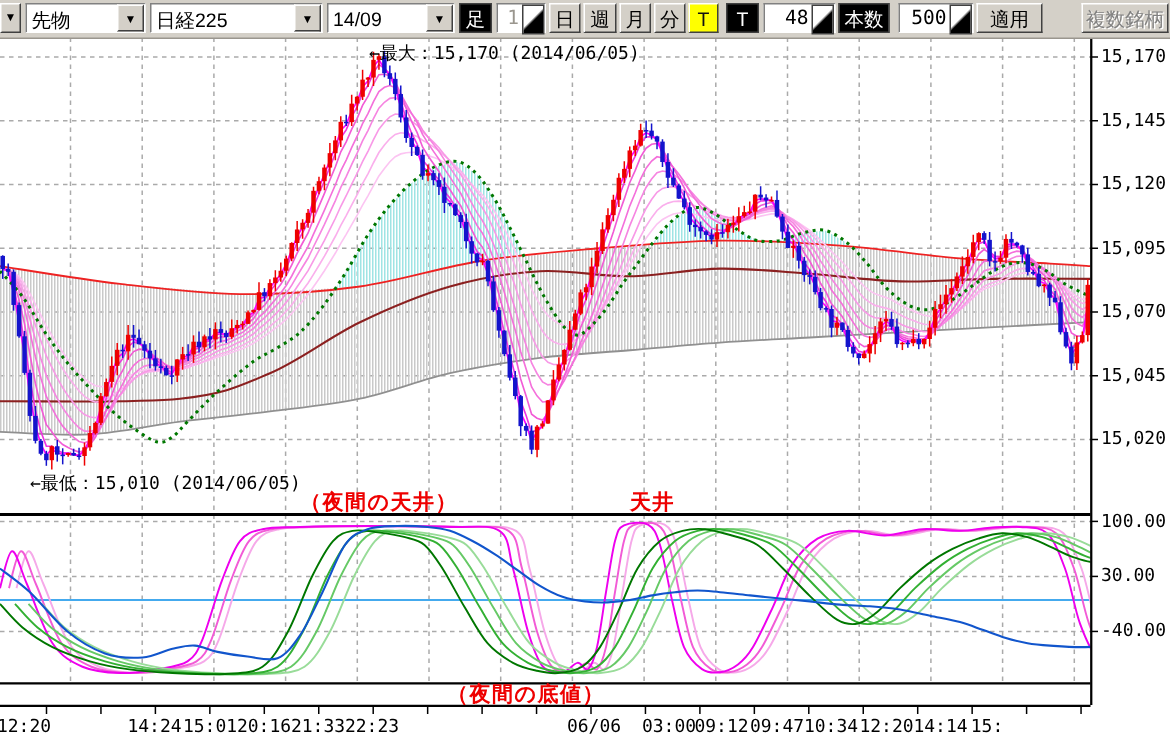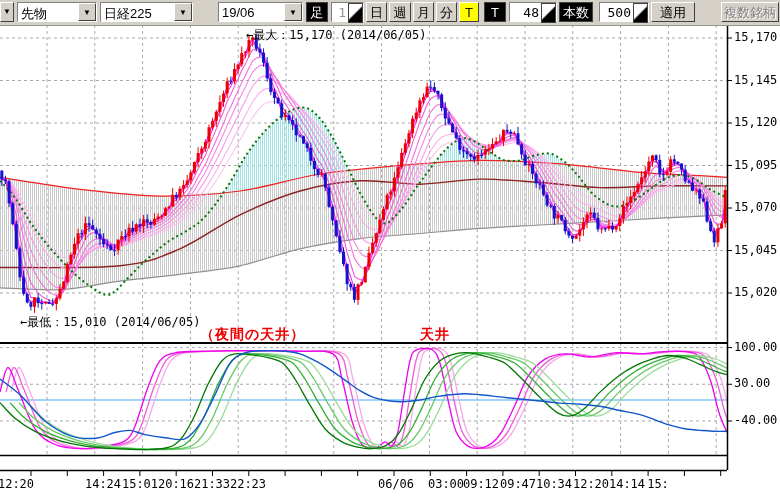--- a/index.html
+++ b/index.html
@@ -570,26 +570,26 @@
     </svg>
 
   <div id="toolbar">
     <div class="tb-item raised btn" style="left:0;width:14px;">
       <span style="font-size:8px;">▼</span>
     </div>
     <div class="tb-item sunken combo" style="left:17px;width:80px;">
       <span class="txt">先物</span>
       <span class="arrow raised">▼</span>
     </div>
-    <div class="tb-item sunken combo" style="left:100px;width:93px;">
+    <div class="tb-item sunken combo" style="left:100px;width:115px;">
       <span class="txt">日経225</span>
       <span class="arrow raised">▼</span>
     </div>
     <div class="tb-item sunken combo" style="left:218px;width:85px;">
-      <span class="txt">19/06</span>
+      <span class="txt">14/09</span>
       <span class="arrow raised">▼</span>
     </div>
     <div class="tb-item btn btn-black" style="left:306px;width:22px;">足</div>
     <div class="tb-item sunken spinbox disabled" style="left:331px;width:33px;">
       <span class="val">1</span>
       <span class="spin-icon"></span>
     </div>
     <div class="tb-item raised btn" style="left:366px;width:21px;">日</div>
     <div class="tb-item raised btn" style="left:389px;width:22px;">週</div>
     <div class="tb-item raised btn" style="left:413px;width:21px;">月</div>
@@ -606,20 +606,21 @@
       <span class="spin-icon"></span>
     </div>
     <div class="tb-item raised btn" style="left:651px;width:44px;">適用</div>
     <div class="tb-item raised btn btn-disabled" style="left:721px;width:58px;">複数銘柄</div>
   </div>
 
   <div class="anno anno-black mono" style="left:246px;top:27px;">←最大：15,170 (2014/06/05)</div>
   <div class="anno anno-black mono" style="left:20px;top:314px;">←最低：15,010 (2014/06/05)</div>
   <div class="anno anno-red" style="left:200px;top:326px;">（夜間の天井）</div>
   <div class="anno anno-red" style="left:420px;top:326px;">天井</div>
+  <div class="anno anno-red" style="left:298px;top:454px;">（夜間の底値）</div>
 
   <div id="price-labels">
       <div class="axis-label mono" style="left:734px;top:30px;">15,170</div>
       <div class="axis-label mono" style="left:734px;top:72.5px;">15,145</div>
       <div class="axis-label mono" style="left:734px;top:115px;">15,120</div>
       <div class="axis-label mono" style="left:734px;top:157.5px;">15,095</div>
       <div class="axis-label mono" style="left:734px;top:200px;">15,070</div>
       <div class="axis-label mono" style="left:734px;top:242.5px;">15,045</div>
       <div class="axis-label mono" style="left:734px;top:285px;">15,020</div>
     </div>

